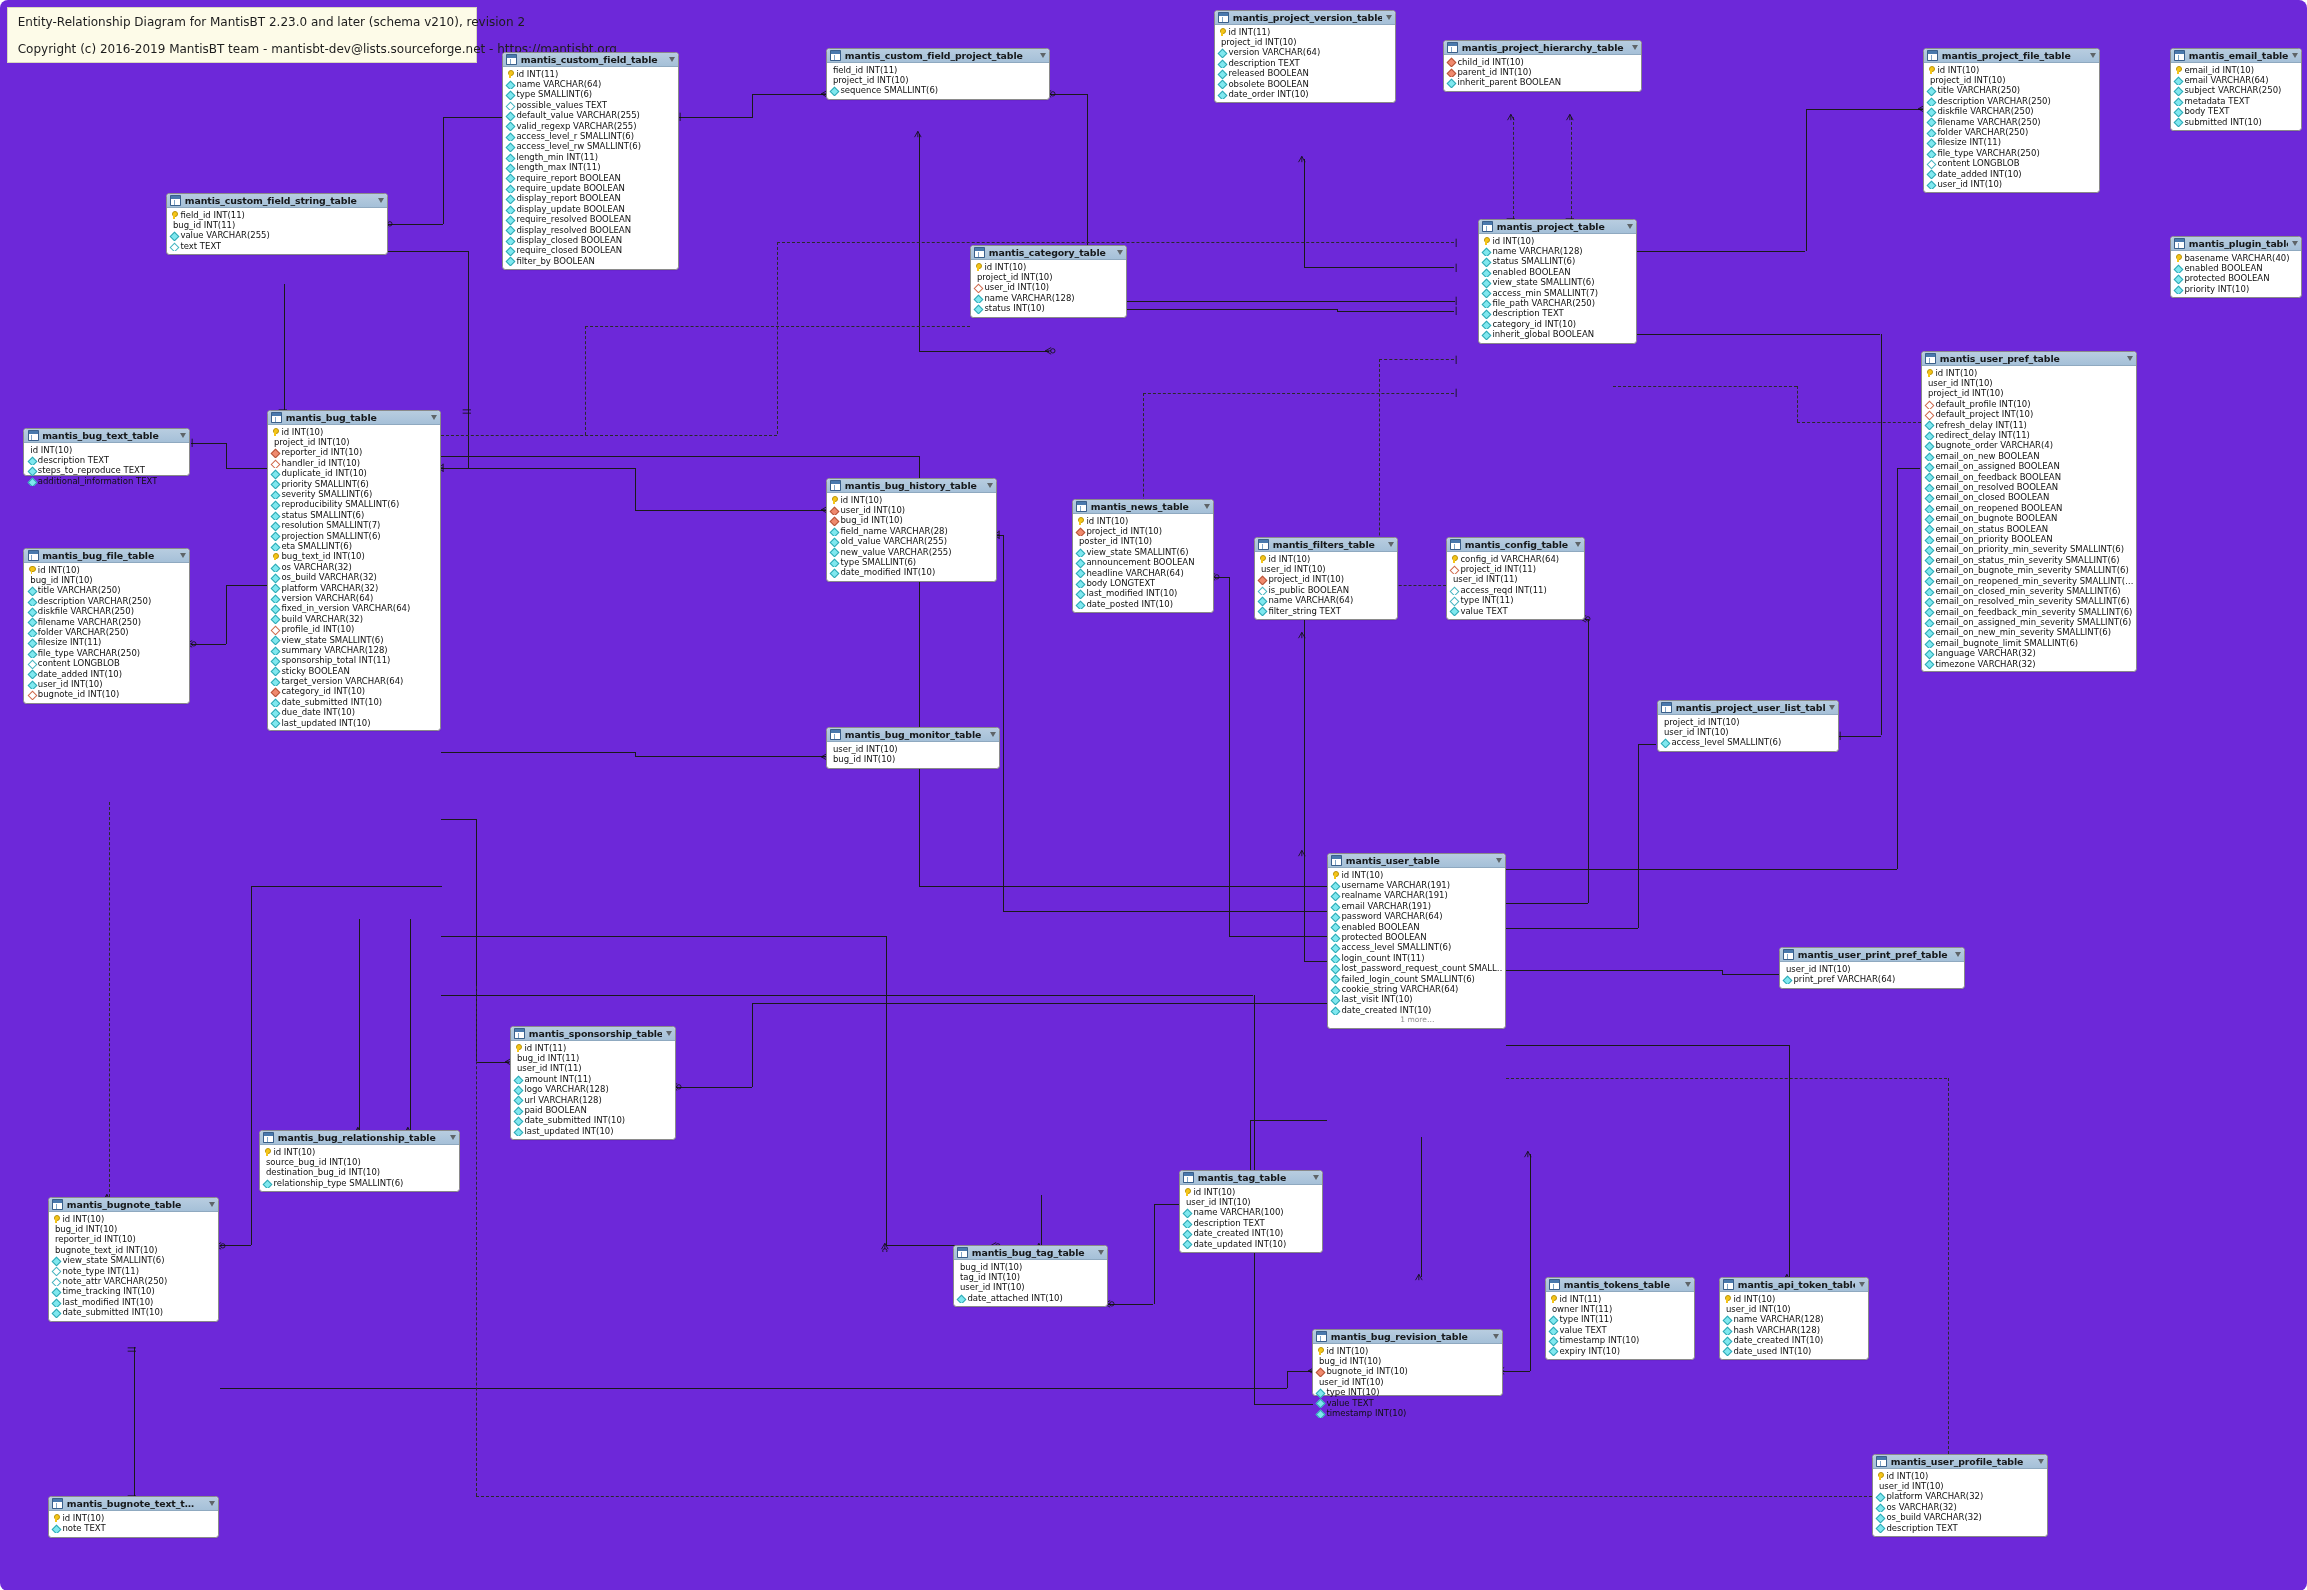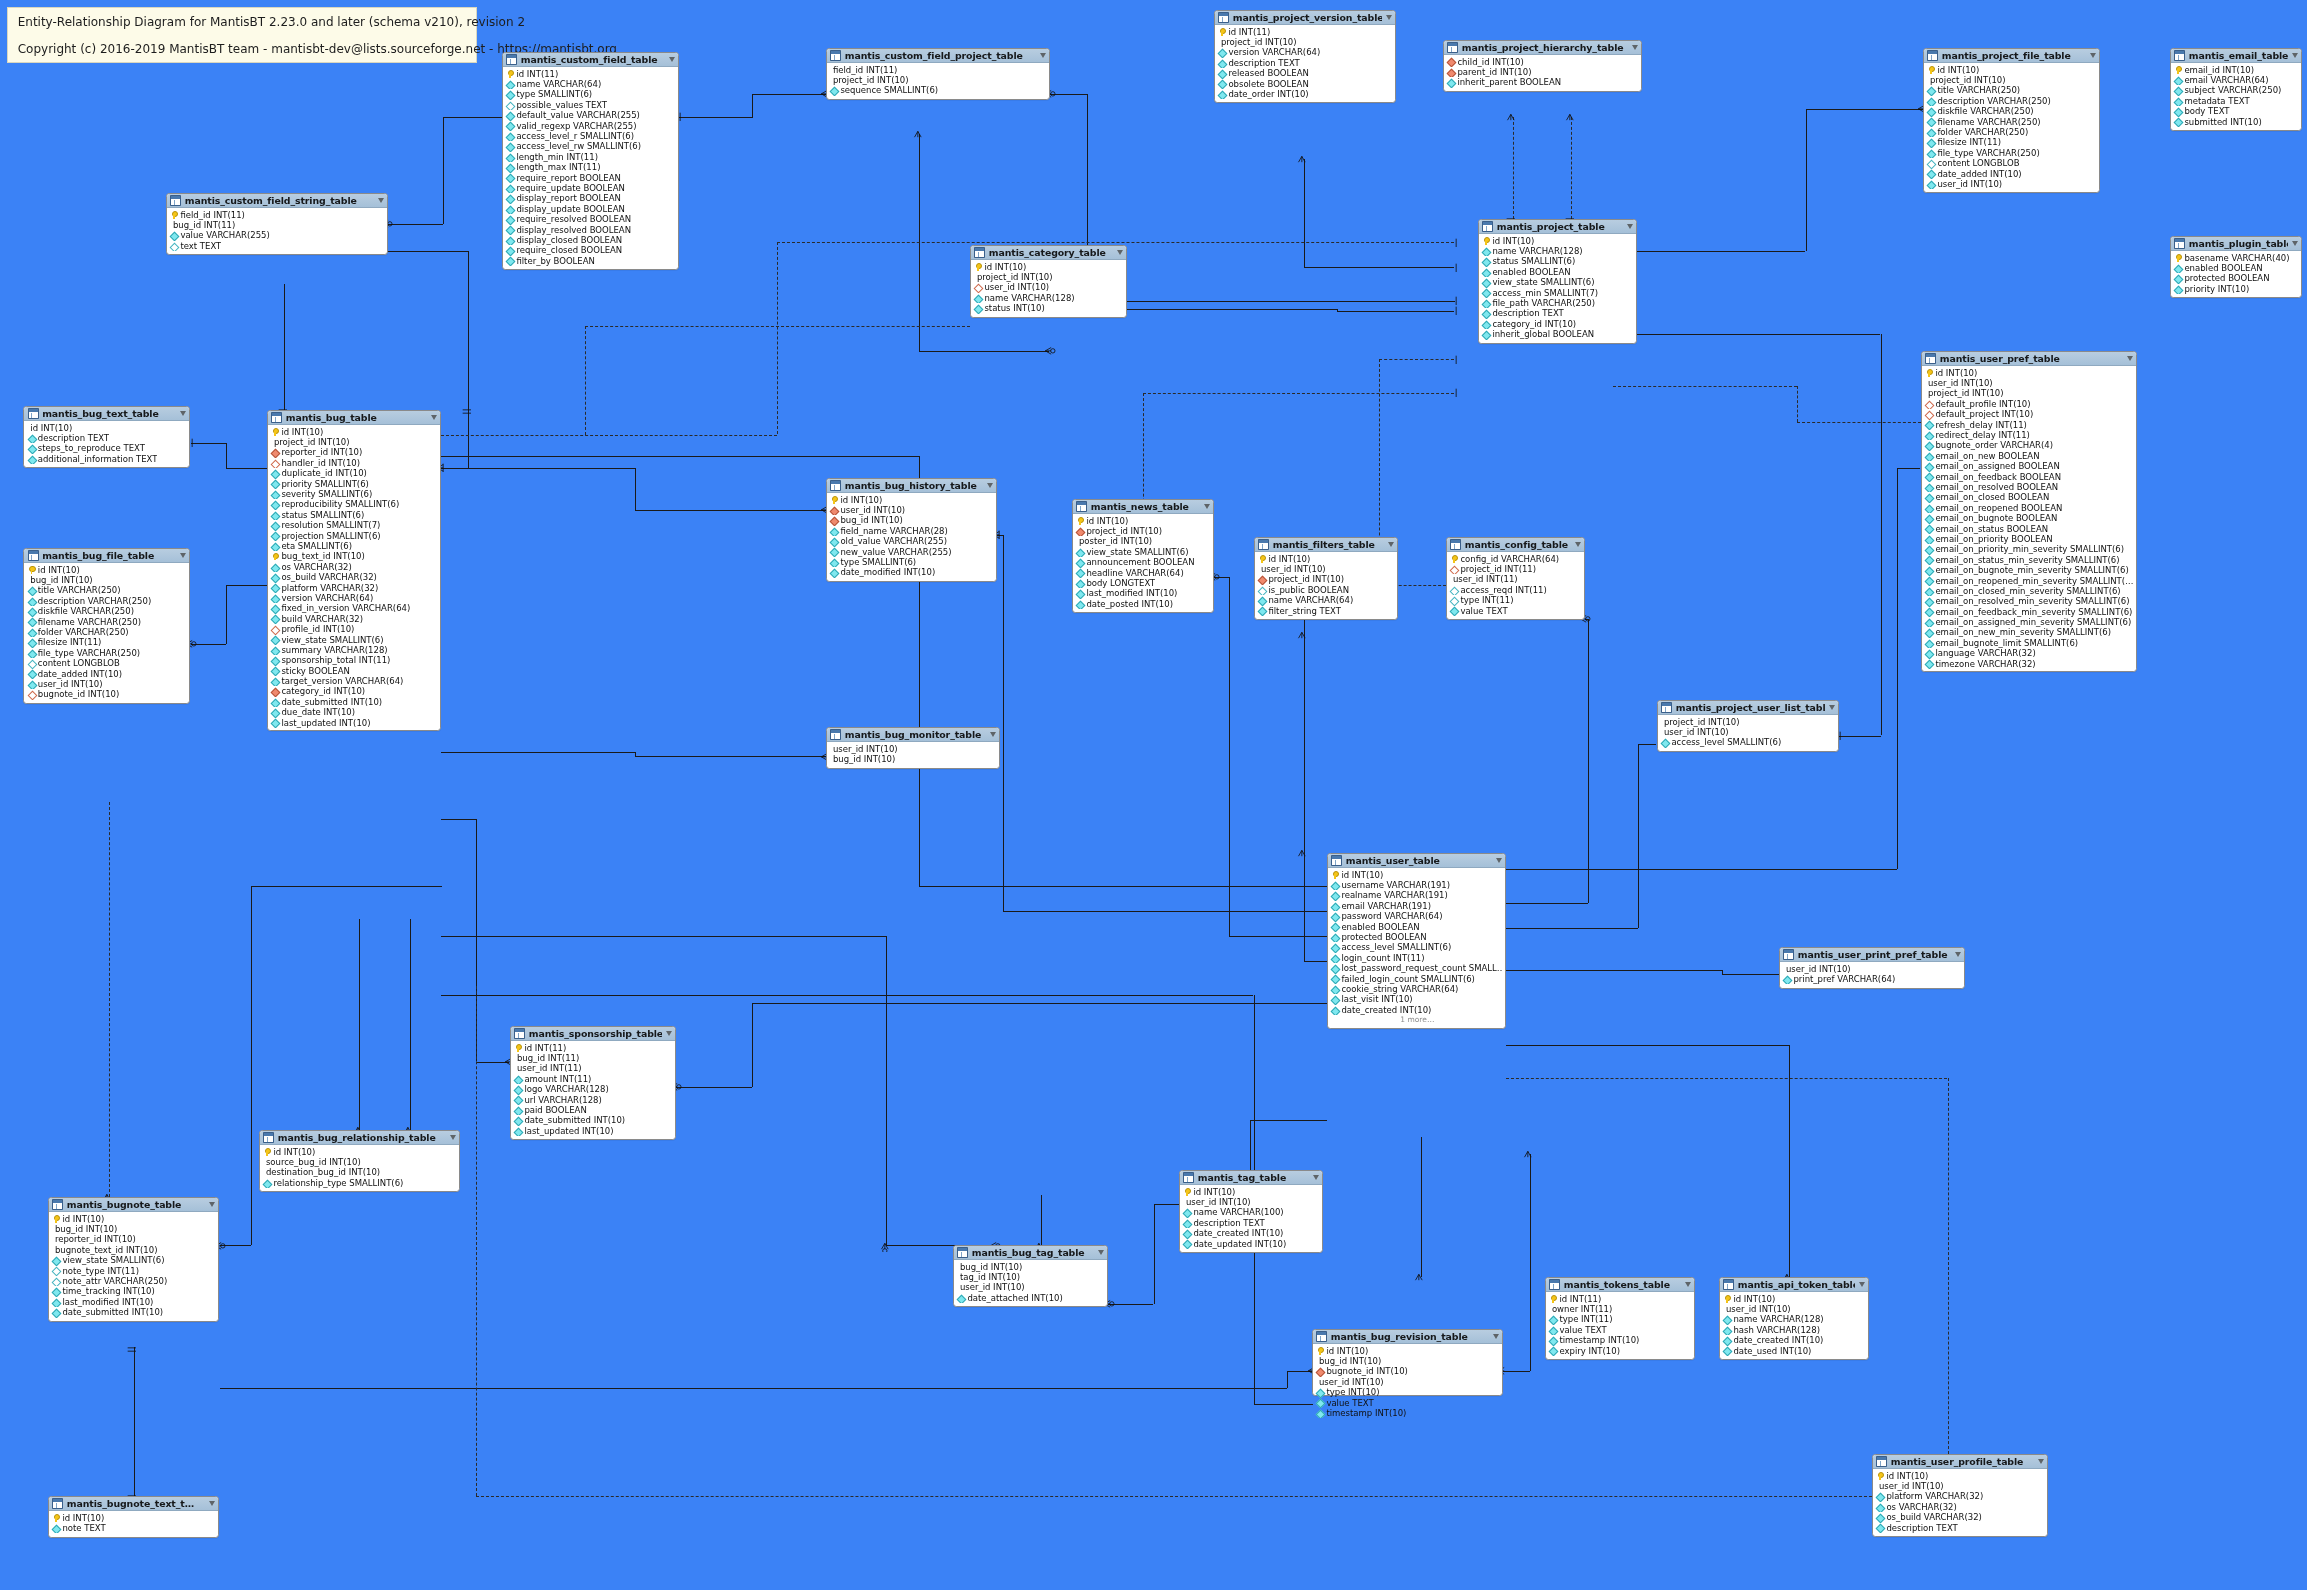--- a/index.html
+++ b/index.html
@@ -1,18 +1,18 @@
 <!DOCTYPE html>
 <html style="font-size:13.4px"><head>
 <meta charset="utf-8">
 <title>MantisBT Entity-Relationship Diagram</title>
 <style>
   html,body{margin:0;padding:0;background:#ffffff;}
   body{font-family:"DejaVu Sans","Liberation Sans",sans-serif;}
-  #canvas{position:relative;width:2307px;height:1591px;background:#3b82f6;overflow:hidden;}
+  #canvas{position:relative;width:2307px;height:1591px;background:#6d28d9;overflow:hidden;border-radius:8px;}
 
   
   .note{
     position:absolute;background:#fdfbe8;border:0.8px solid #d9d7bf;
     padding:8.4px 10px 10px 10px;box-sizing:border-box;
   }
   .note div{font-size:12px;color:#1d1d1d;line-height:1.05;white-space:nowrap;}
   .note div.l2{margin-top:14px;}
 
   
@@ -985,21 +985,21 @@
           <div class="fld">
             <span class="gly d cyan"></span>
             <span class="lbl">language VARCHAR(32)</span>
           </div>
           <div class="fld">
             <span class="gly d cyan"></span>
             <span class="lbl">timezone VARCHAR(32)</span>
           </div>
         </div>
       </div>
-      <div class="tbl" style="left: 23.4px; top: 406px; width: 167px; height: 62px;">
+      <div class="tbl" style="left: 23.4px; top: 428px; width: 167px; height: 48px;">
         <div class="hdr">
           <span class="ticon"></span>
           <span class="tname">mantis_bug_text_table</span>
           <span class="caret"></span>
         </div>
         <div class="body">
           <div class="fld">
             <span class="gly none"></span>
             <span class="lbl">id INT(10)</span>
           </div>

